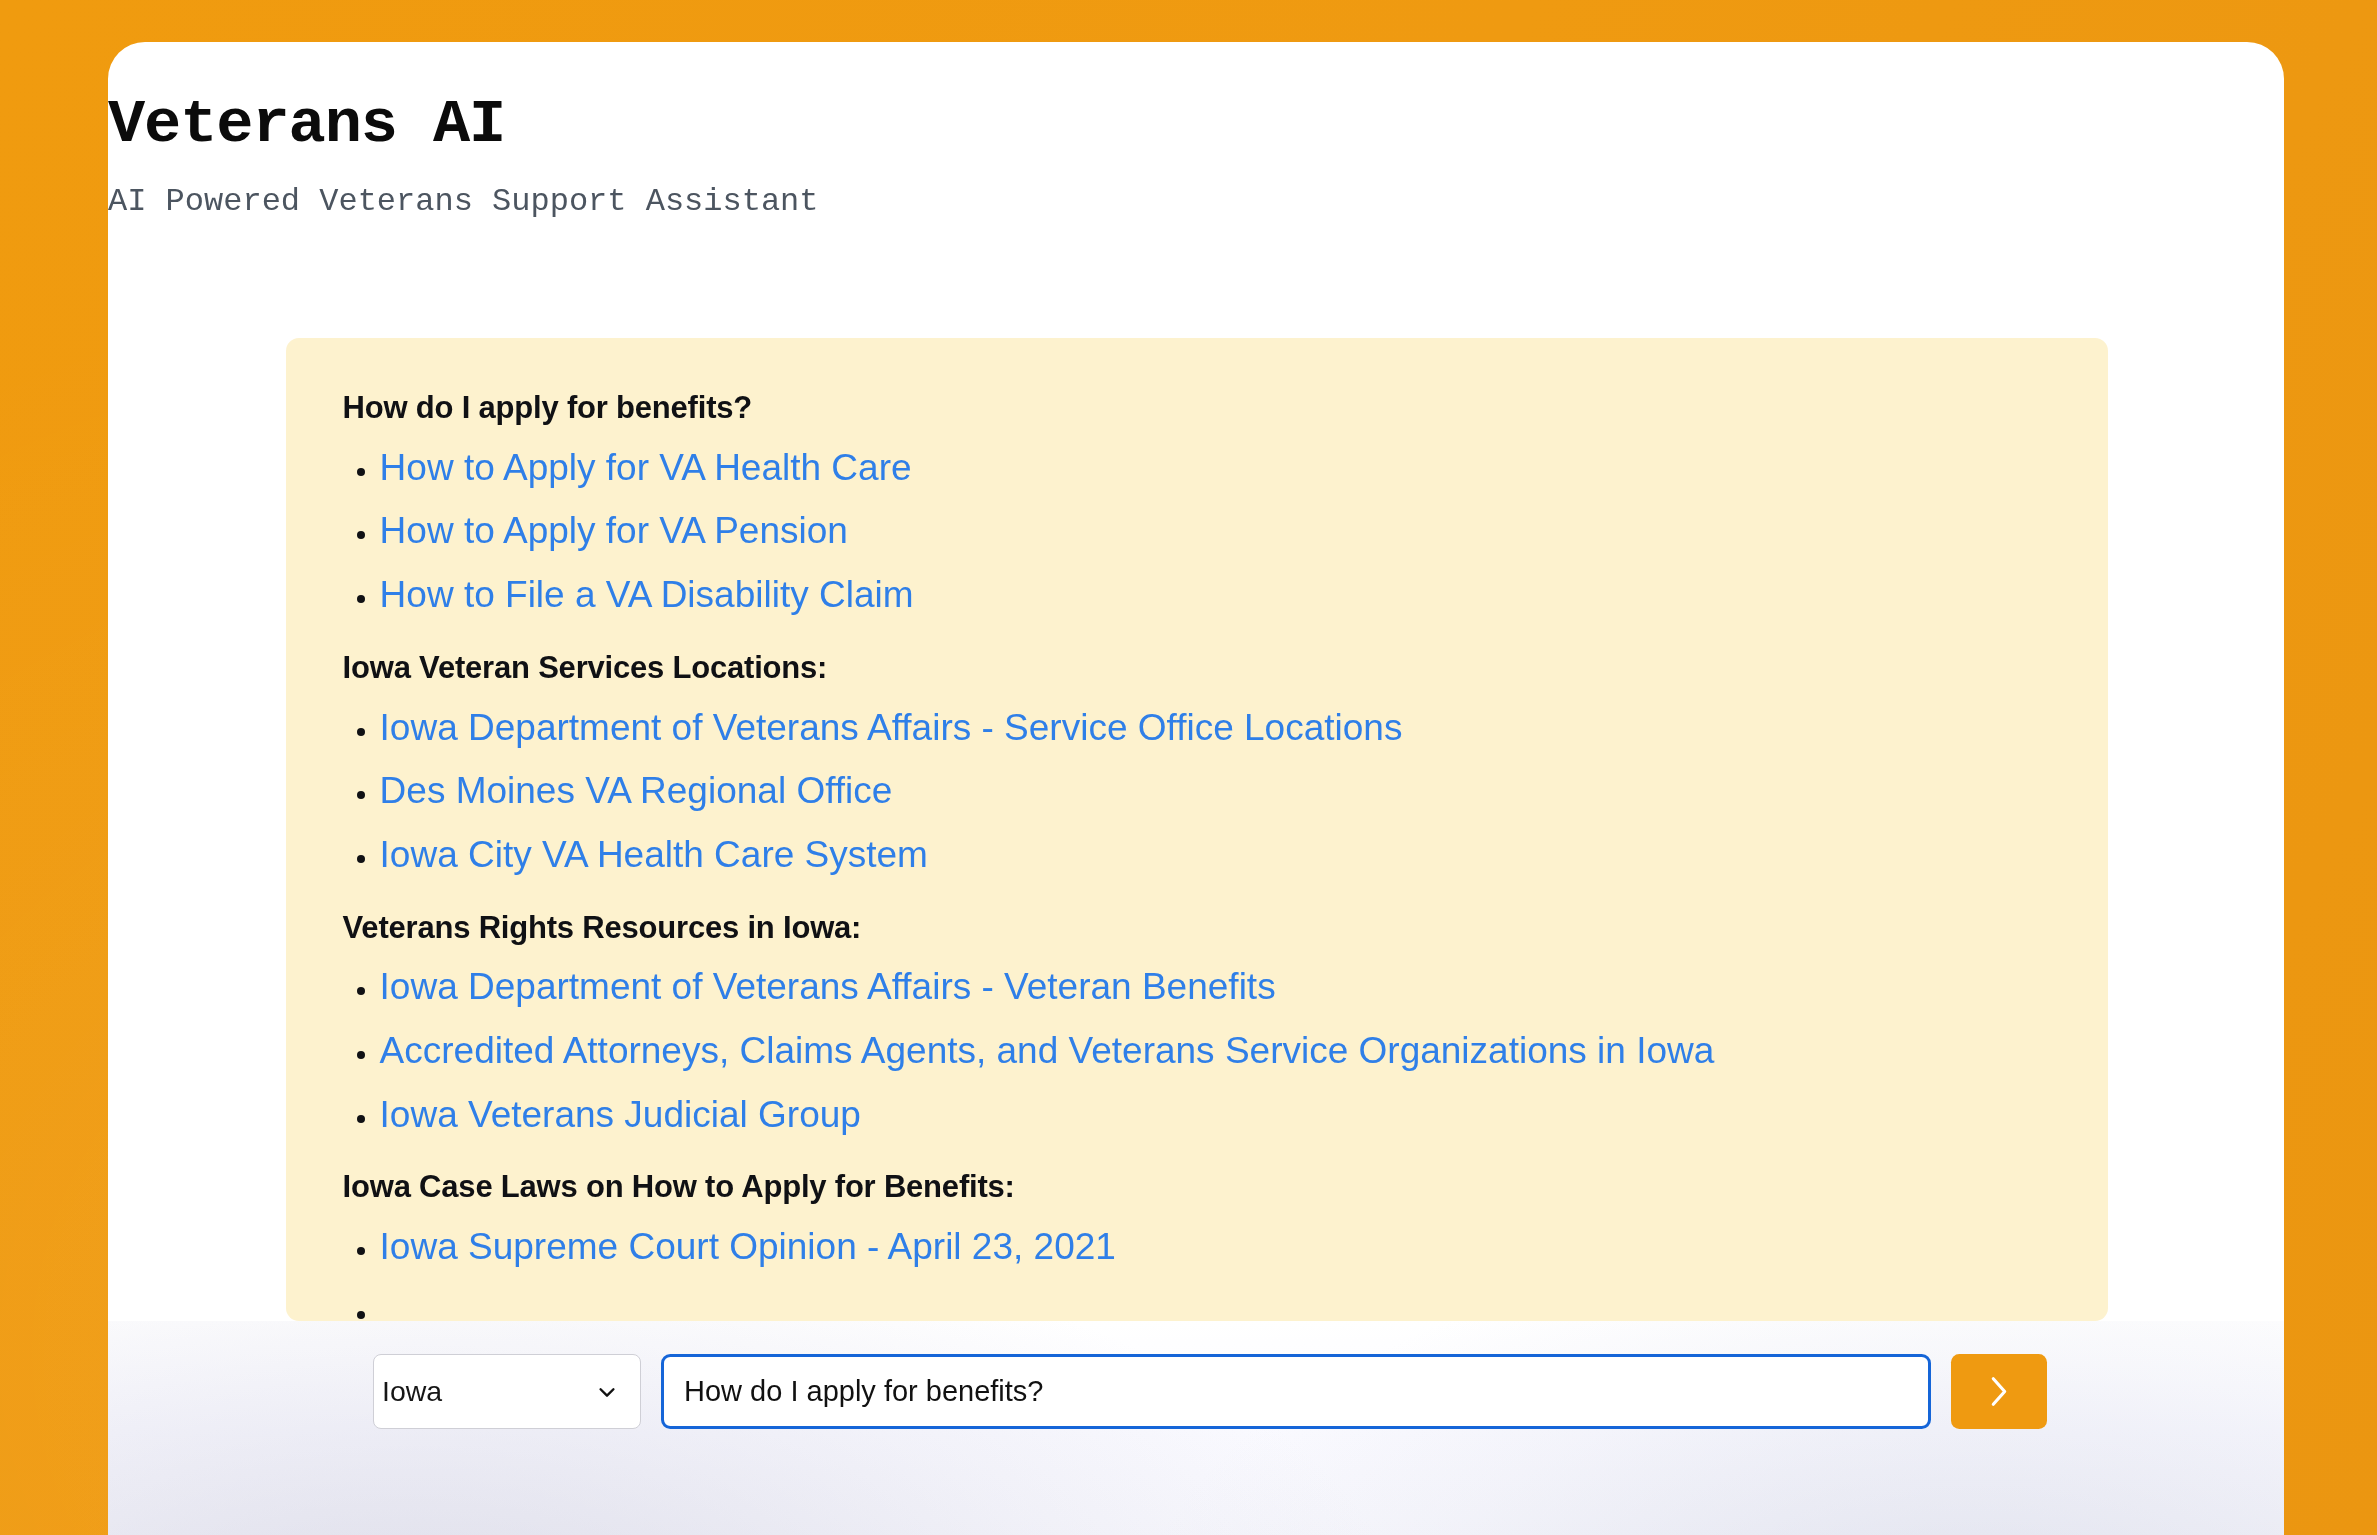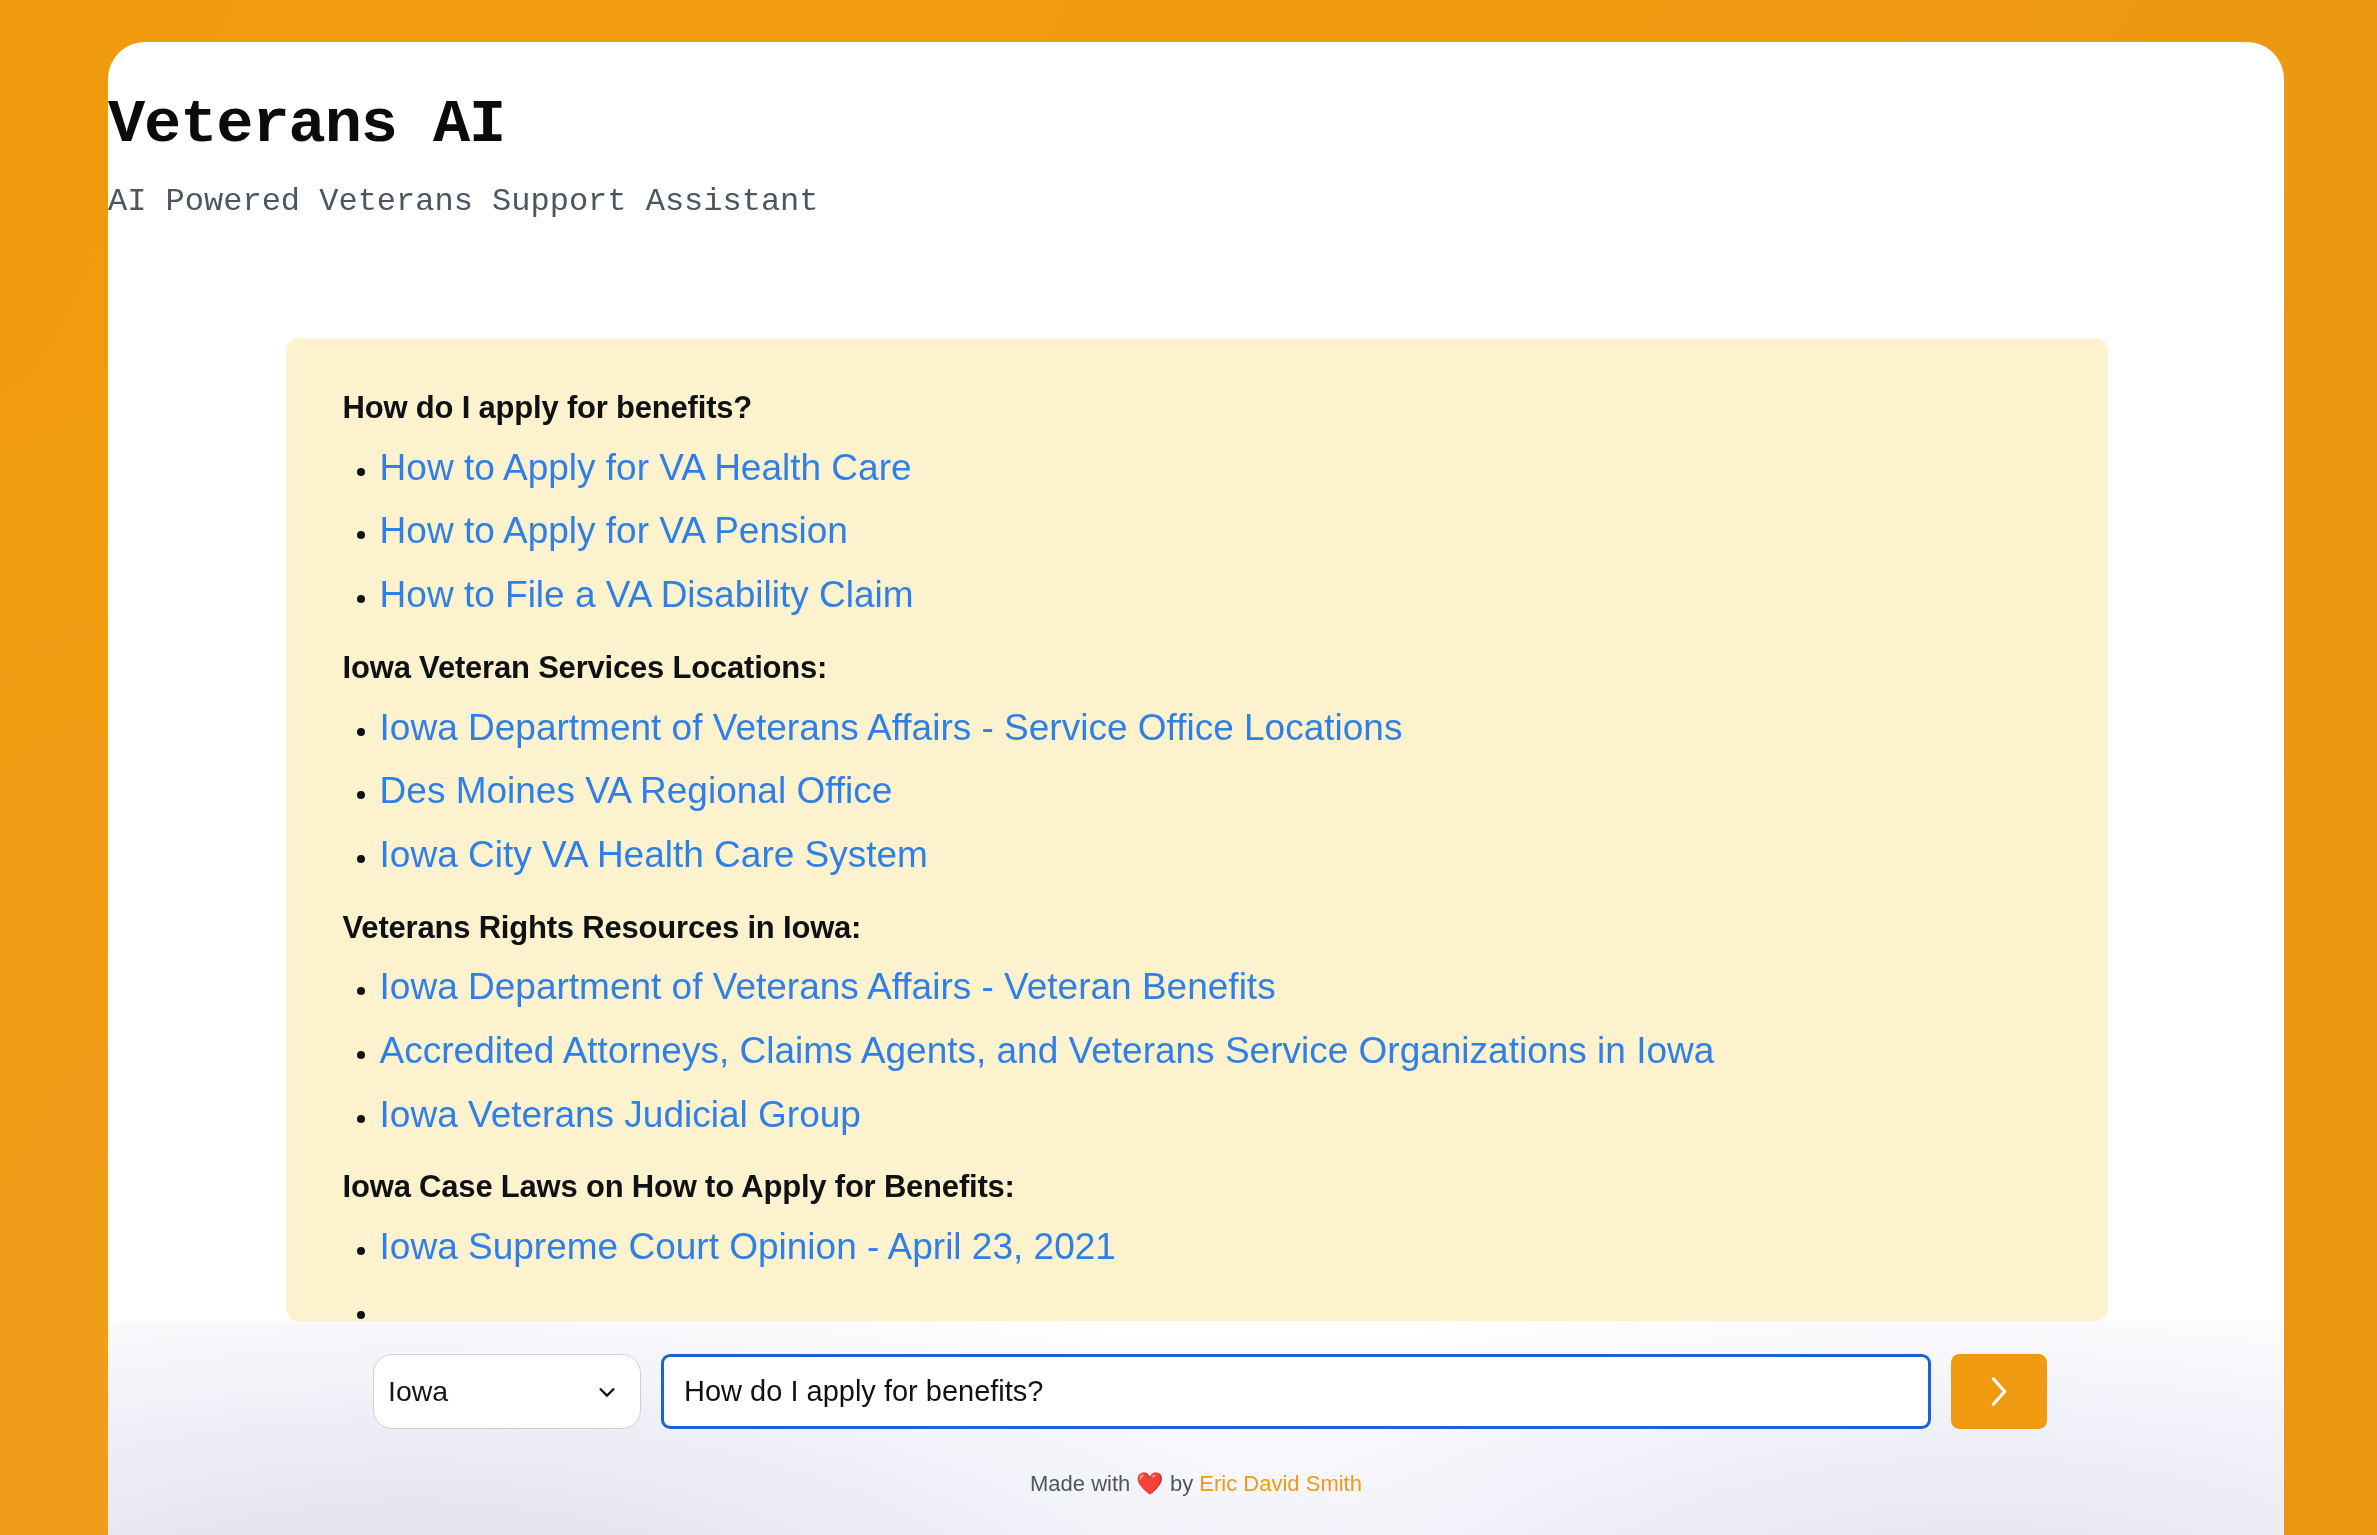--- a/index.html
+++ b/index.html
@@ -122,24 +122,24 @@
     align-items: stretch;
     gap: 20px;
   }
 
   .state-select {
     position: relative;
     width: 268px;
     height: 75px;
     background: #ffffff;
     border: 0.9px solid #cfcfd6;
-    border-radius: 19px;
+    border-radius: 8px;
     display: flex;
     align-items: center;
-    padding: 0 14px;
+    padding: 0 8px;
   }
   .state-select-value {
     font-size: 28.5px;
     color: #161616;
     line-height: 1;
   }
   .chevron-down-icon {
     position: absolute;
     right: 22px;
     top: 50%;
@@ -270,24 +270,18 @@
         <span class="chevron-right-icon">
           <svg viewBox="0 0 16 26" width="24" height="37" fill="none" stroke="#ffffff" stroke-width="2.2" stroke-linecap="round" stroke-linejoin="round">
               <polyline points="4,4 12,13 4,22"></polyline>
             </svg>
         </span>
       </button>
 
     </div>
 
     <div class="footer-notes">
-      <div class="credit-line">
-        <span>Made with</span>
-        <span class="heart-icon">❤️</span>
-        <span>by</span>
-        <a class="credit-link" href="#">Eric David Smith</a>
-      </div>
     </div>
 
   </div>
 
 </div>
 
 
 </body></html>

